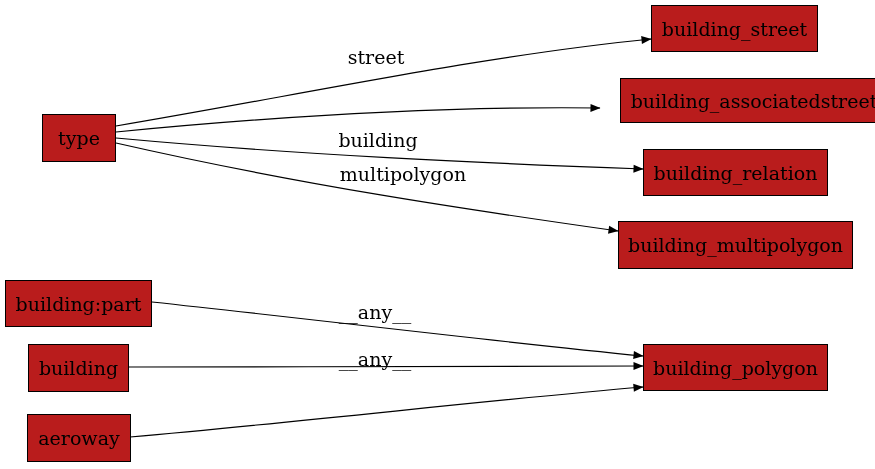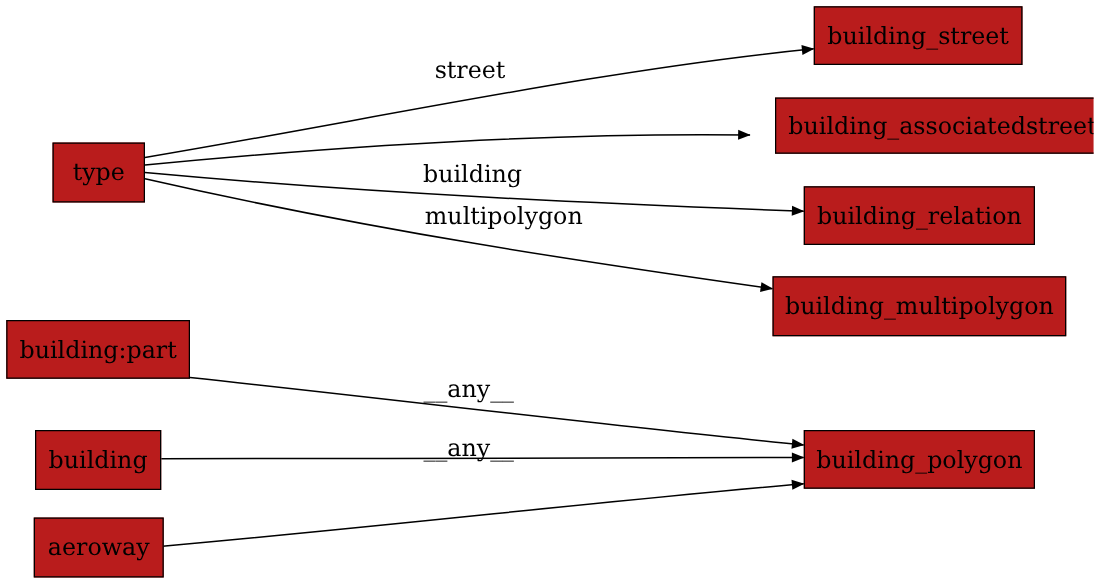--- a/index.html
+++ b/index.html
@@ -87,21 +87,21 @@
   </div>
 
   <div class="node" style="left:643px; top:344px; width:185px; height:47px;">
     <span>building_polygon</span>
   </div>
 
   <div class="node" style="left:618px; top:221px; width:235px; height:48px;">
     <span>building_multipolygon</span>
   </div>
 
-  <div class="node" style="left:5px; top:256px; width:147px; height:47px;align-items:center;">
+  <div class="node" style="left:5px; top:280px; width:147px; height:47px;align-items:center;">
     <span>building:part</span>
   </div>
 
   <div class="node" style="left:28px; top:344px; width:101px; height:48px;">
     <span>building</span>
   </div>
 
   <div class="node" style="left:27px; top:414px; width:104px; height:48px;">
     <span>aeroway</span>
   </div>

